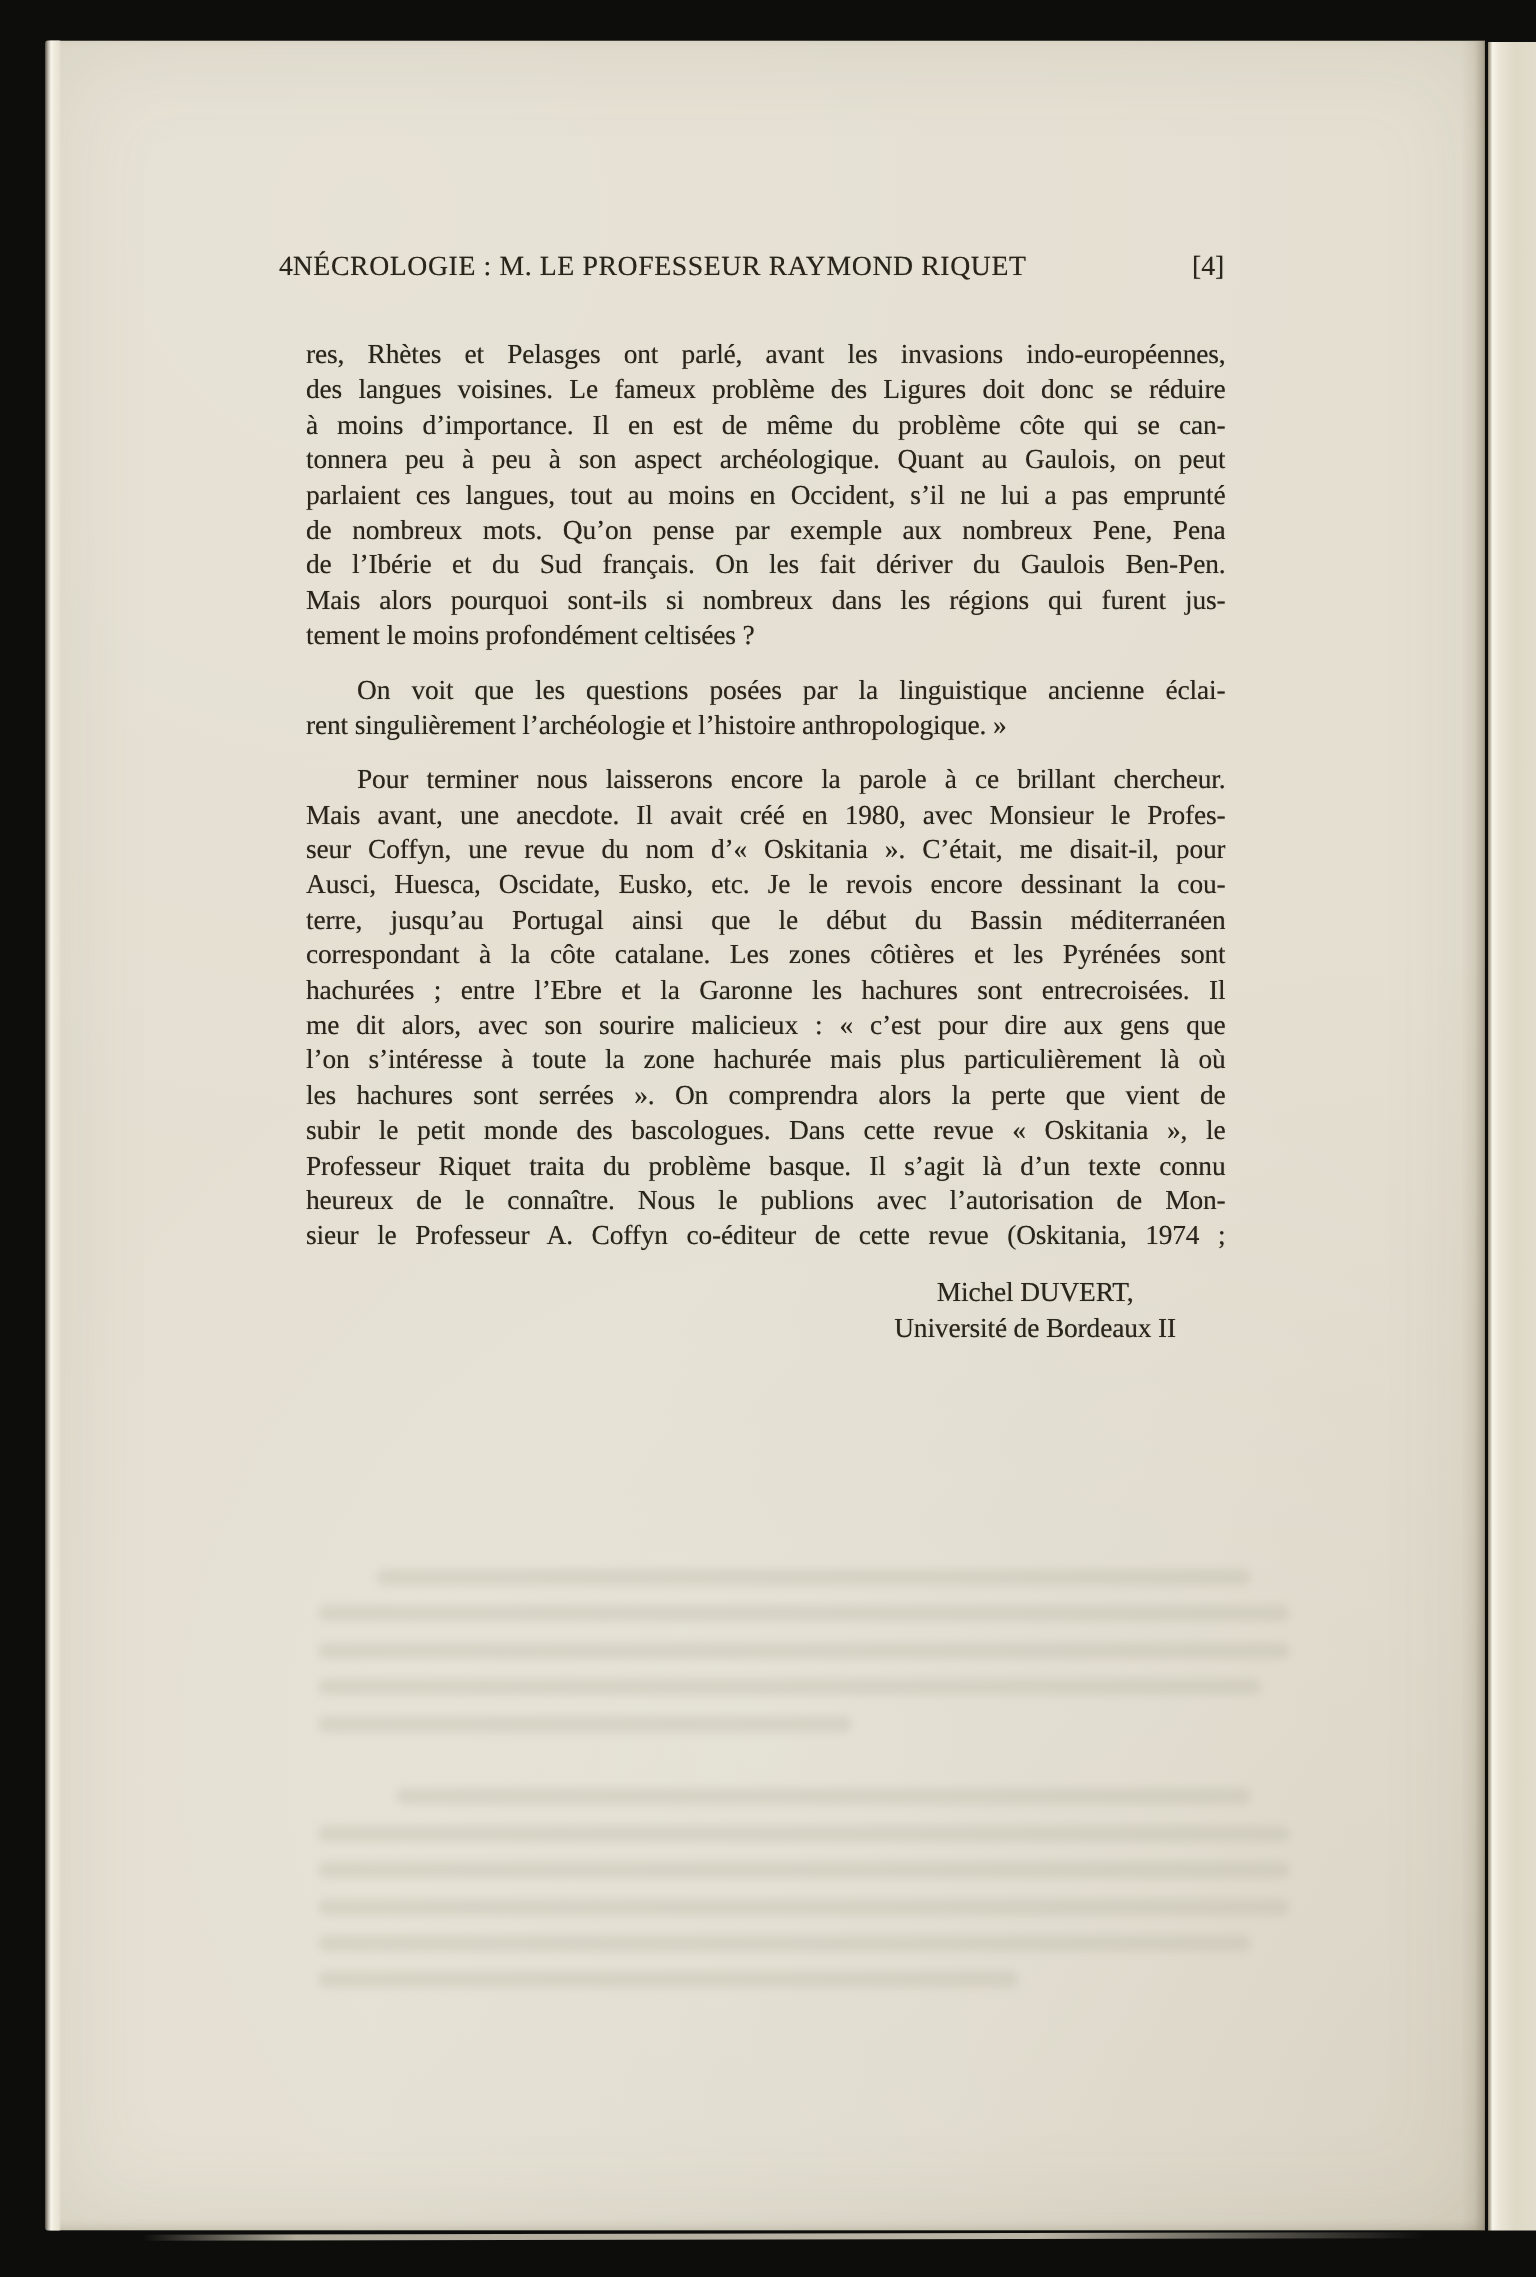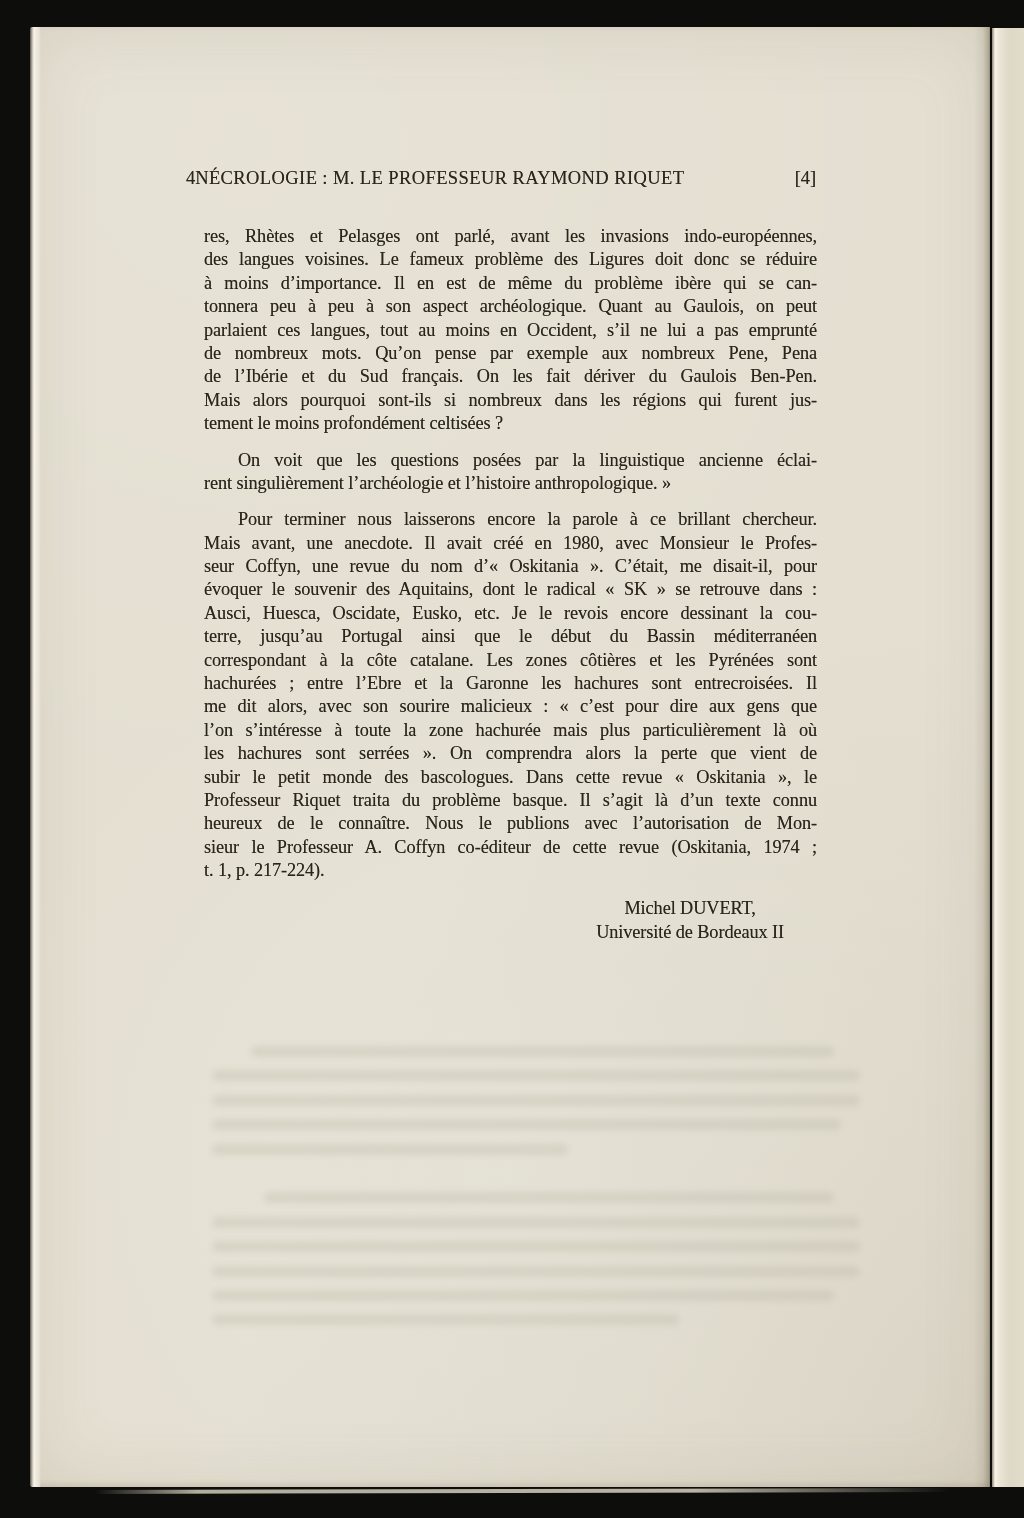--- a/index.html
+++ b/index.html
@@ -134,49 +134,47 @@
 <div class="content">
   <header class="page-header">
     <span class="num-left">4</span>
     <span class="title">NÉCROLOGIE : M. LE PROFESSEUR RAYMOND RIQUET</span>
     <span class="num-right">[4]</span>
   </header>
 
   <div class="para">
       <div class="ln">res, Rhètes et Pelasges ont parlé, avant les invasions indo-européennes,</div>
       <div class="ln">des langues voisines. Le fameux problème des Ligures doit donc se réduire</div>
-      <div class="ln">à moins d’importance. Il en est de même du problème ibère qui se can-</div>
+      <div class="ln">à moins d’importance. Il en est de même du problème côte qui se can-</div>
       <div class="ln">tonnera peu à peu à son aspect archéologique. Quant au Gaulois, on peut</div>
       <div class="ln">parlaient ces langues, tout au moins en Occident, s’il ne lui a pas emprunté</div>
       <div class="ln">de nombreux mots. Qu’on pense par exemple aux nombreux Pene, Pena</div>
       <div class="ln">de l’Ibérie et du Sud français. On les fait dériver du Gaulois Ben-Pen.</div>
       <div class="ln">Mais alors pourquoi sont-ils si nombreux dans les régions qui furent jus-</div>
       <div class="ln last">tement le moins profondément celtisées ?</div>
     </div>
   <div class="para indent">
       <div class="ln">On voit que les questions posées par la linguistique ancienne éclai-</div>
       <div class="ln last">rent singulièrement l’archéologie et l’histoire anthropologique. »</div>
     </div>
   <div class="para indent">
       <div class="ln">Pour terminer nous laisserons encore la parole à ce brillant chercheur.</div>
       <div class="ln">Mais avant, une anecdote. Il avait créé en 1980, avec Monsieur le Profes-</div>
       <div class="ln">seur Coffyn, une revue du nom d’« Oskitania ». C’était, me disait-il, pour</div>
-      <div class="ln">évoquer le souvenir des Aquitains, dont le radical « SK » se retrouve dans :</div>
       <div class="ln">Ausci, Huesca, Oscidate, Eusko, etc. Je le revois encore dessinant la cou-</div>
       <div class="ln">terre, jusqu’au Portugal ainsi que le début du Bassin méditerranéen</div>
       <div class="ln">correspondant à la côte catalane. Les zones côtières et les Pyrénées sont</div>
       <div class="ln">hachurées ; entre l’Ebre et la Garonne les hachures sont entrecroisées. Il</div>
       <div class="ln">me dit alors, avec son sourire malicieux : « c’est pour dire aux gens que</div>
       <div class="ln">l’on s’intéresse à toute la zone hachurée mais plus particulièrement là où</div>
       <div class="ln">les hachures sont serrées ». On comprendra alors la perte que vient de</div>
       <div class="ln">subir le petit monde des bascologues. Dans cette revue « Oskitania », le</div>
       <div class="ln">Professeur Riquet traita du problème basque. Il s’agit là d’un texte connu</div>
       <div class="ln">heureux de le connaître. Nous le publions avec l’autorisation de Mon-</div>
       <div class="ln">sieur le Professeur A. Coffyn co-éditeur de cette revue (Oskitania, 1974 ;</div>
-      <div class="ln last">t. 1, p. 217-224).</div>
     </div>
 
   <div class="signature">
     <div>Michel DUVERT,</div>
     <div>Université de Bordeaux II</div>
   </div>
 </div>
 
 <div class="ghost">
   <i style="width:90%;margin-left:6%"></i>

